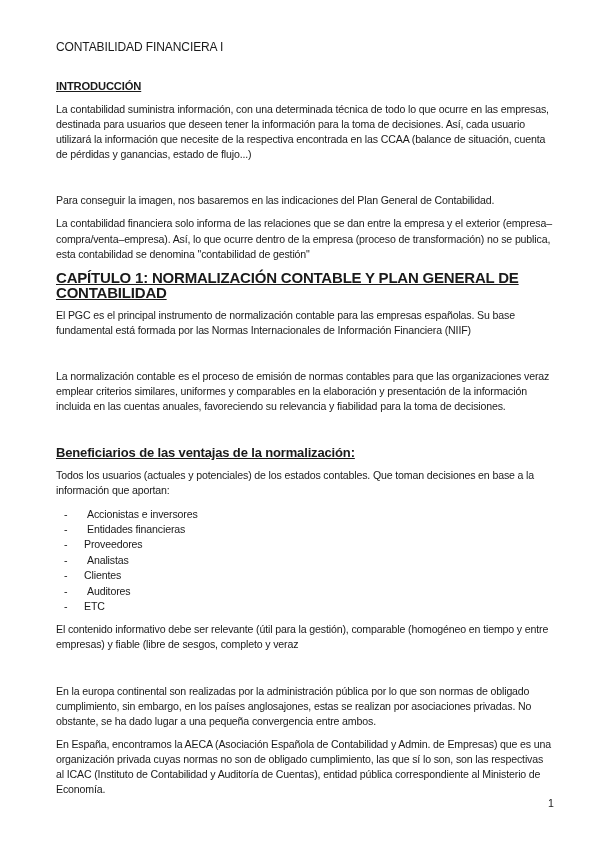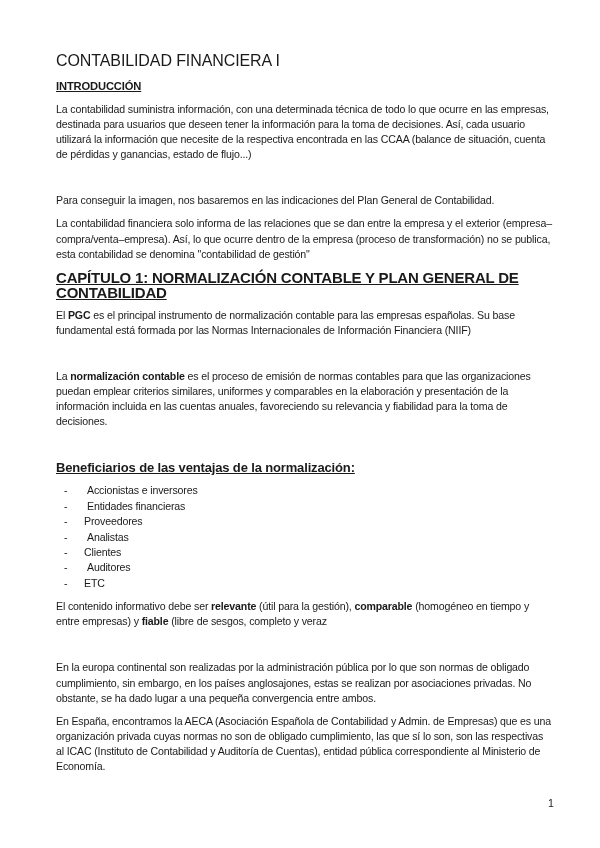--- a/index.html
+++ b/index.html
@@ -16,22 +16,22 @@
       color: #1a1a1a;
     }
     .page {
       position: absolute;
       left: 0; top: 0;
       width: 600px; height: 848px;
       background: #fff;
     }
     .header-title {
       position: absolute;
-      left: 56px; top: 52px;
-      font-size: 16px;
+      left: 56px; top: 40px;
+      font-size: 12px;
       letter-spacing: -0.1px;
     }
     .content {
       position: absolute;
       left: 48px; top: 70px;
       width: 512px;
       font-size: 10.6px;
       line-height: 15.1px;
       letter-spacing: -0.15px;
     }
@@ -79,21 +79,21 @@
     }
     ul.dash-list li {
       line-height: 15.4px;
       position: relative;
       padding-left: 20px;
     }
     ul.dash-list li .dash {
       position: absolute;
       left: 0;
     }
-    b { font-weight: bold; }
+    b { font-weight: normal; }
     .page-number {
       position: absolute;
       left: 548px; top: 797px;
       font-size: 10.6px;
     }
   </style>
 </head>
 <body>
 
 <div class="page">
@@ -105,24 +105,25 @@
     <p class="intro-heading">INTRODUCCIÓN</p>
     <p>La contabilidad suministra información, con una determinada técnica de todo lo que ocurre en las empresas, destinada para usuarios que deseen tener la información para la toma de decisiones. Así, cada usuario utilizará la información que necesite de la respectiva encontrada en las CCAA (balance de situación, cuenta de pérdidas y ganancias, estado de flujo...)</p>
     <div class="gap"></div>
     <p>Para conseguir la imagen, nos basaremos en las indicaciones del Plan General de Contabilidad.</p>
     <p>La contabilidad financiera solo informa de las relaciones que se dan entre la empresa y el exterior (empresa–compra/venta–empresa). Así, lo que ocurre dentro de la empresa (proceso de transformación) no se publica, esta contabilidad se denomina "contabilidad de gestión"</p>
 
     <p class="chapter-heading">CAPÍTULO 1: NORMALIZACIÓN CONTABLE Y PLAN GENERAL DE CONTABILIDAD</p>
 
     <p><span>El </span><b>PGC</b><span> es el principal instrumento de normalización contable para las empresas españolas. Su base fundamental está formada por las Normas Internacionales de Información Financiera (NIIF)</span></p>
     <div class="gap"></div>
-    <p><span>La </span><b>normalización contable</b><span> es el proceso de emisión de normas contables para que las organizaciones puedan emplear criterios similares, uniformes y comparables en la elaboración y presentación de la información incluida en las cuentas anuales, favoreciendo su relevancia y fiabilidad para la toma de decisiones.</span></p>
+    <p><span>La </span><b>normalización contable</b><span> es el proceso de emisión de normas contables para que las organizaciones veraz emplear criterios similares, uniformes y comparables en la elaboración y presentación de la información incluida en las cuentas anuales, favoreciendo su relevancia y fiabilidad para la toma de decisiones.</span></p>
     <div class="gap"></div>
 
     <p class="sub-heading">Beneficiarios de las ventajas de la normalización:</p>
+    <p>Todos los usuarios (actuales y potenciales) de los estados contables. Que toman decisiones en base a la información que aportan:</p>
     <ul class="dash-list">
       <li><span class="dash">-</span><span style="padding-left:3px">Accionistas e inversores</span></li>
       <li><span class="dash">-</span><span style="padding-left:3px">Entidades financieras</span></li>
       <li><span class="dash">-</span><span>Proveedores</span></li>
       <li><span class="dash">-</span><span style="padding-left:3px">Analistas</span></li>
       <li><span class="dash">-</span><span>Clientes</span></li>
       <li><span class="dash">-</span><span style="padding-left:3px">Auditores</span></li>
       <li><span class="dash">-</span><span>ETC</span></li>
     </ul>
     <p><span>El contenido informativo debe ser </span><b>relevante</b><span> (útil para la gestión), </span><b>comparable</b><span> (homogéneo en tiempo y entre empresas) y </span><b>fiable</b><span> (libre de sesgos, completo y veraz</span></p>

